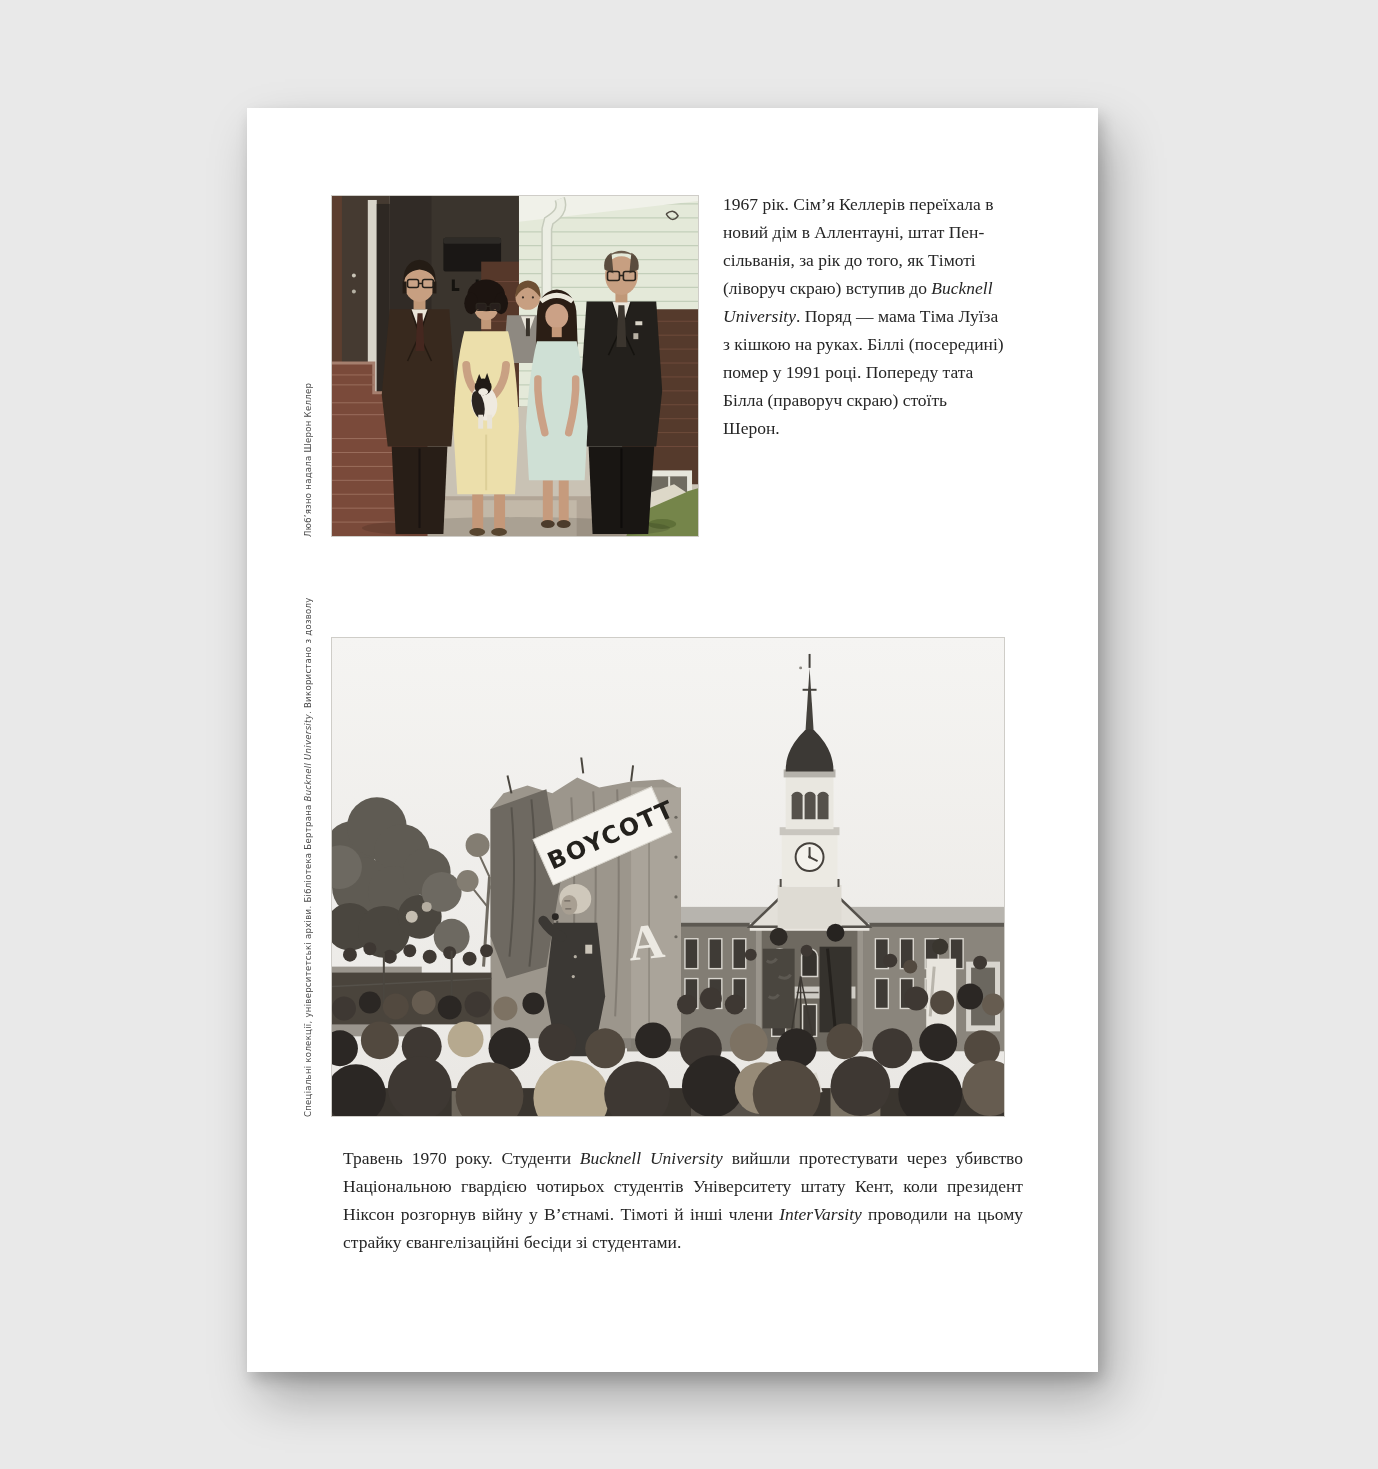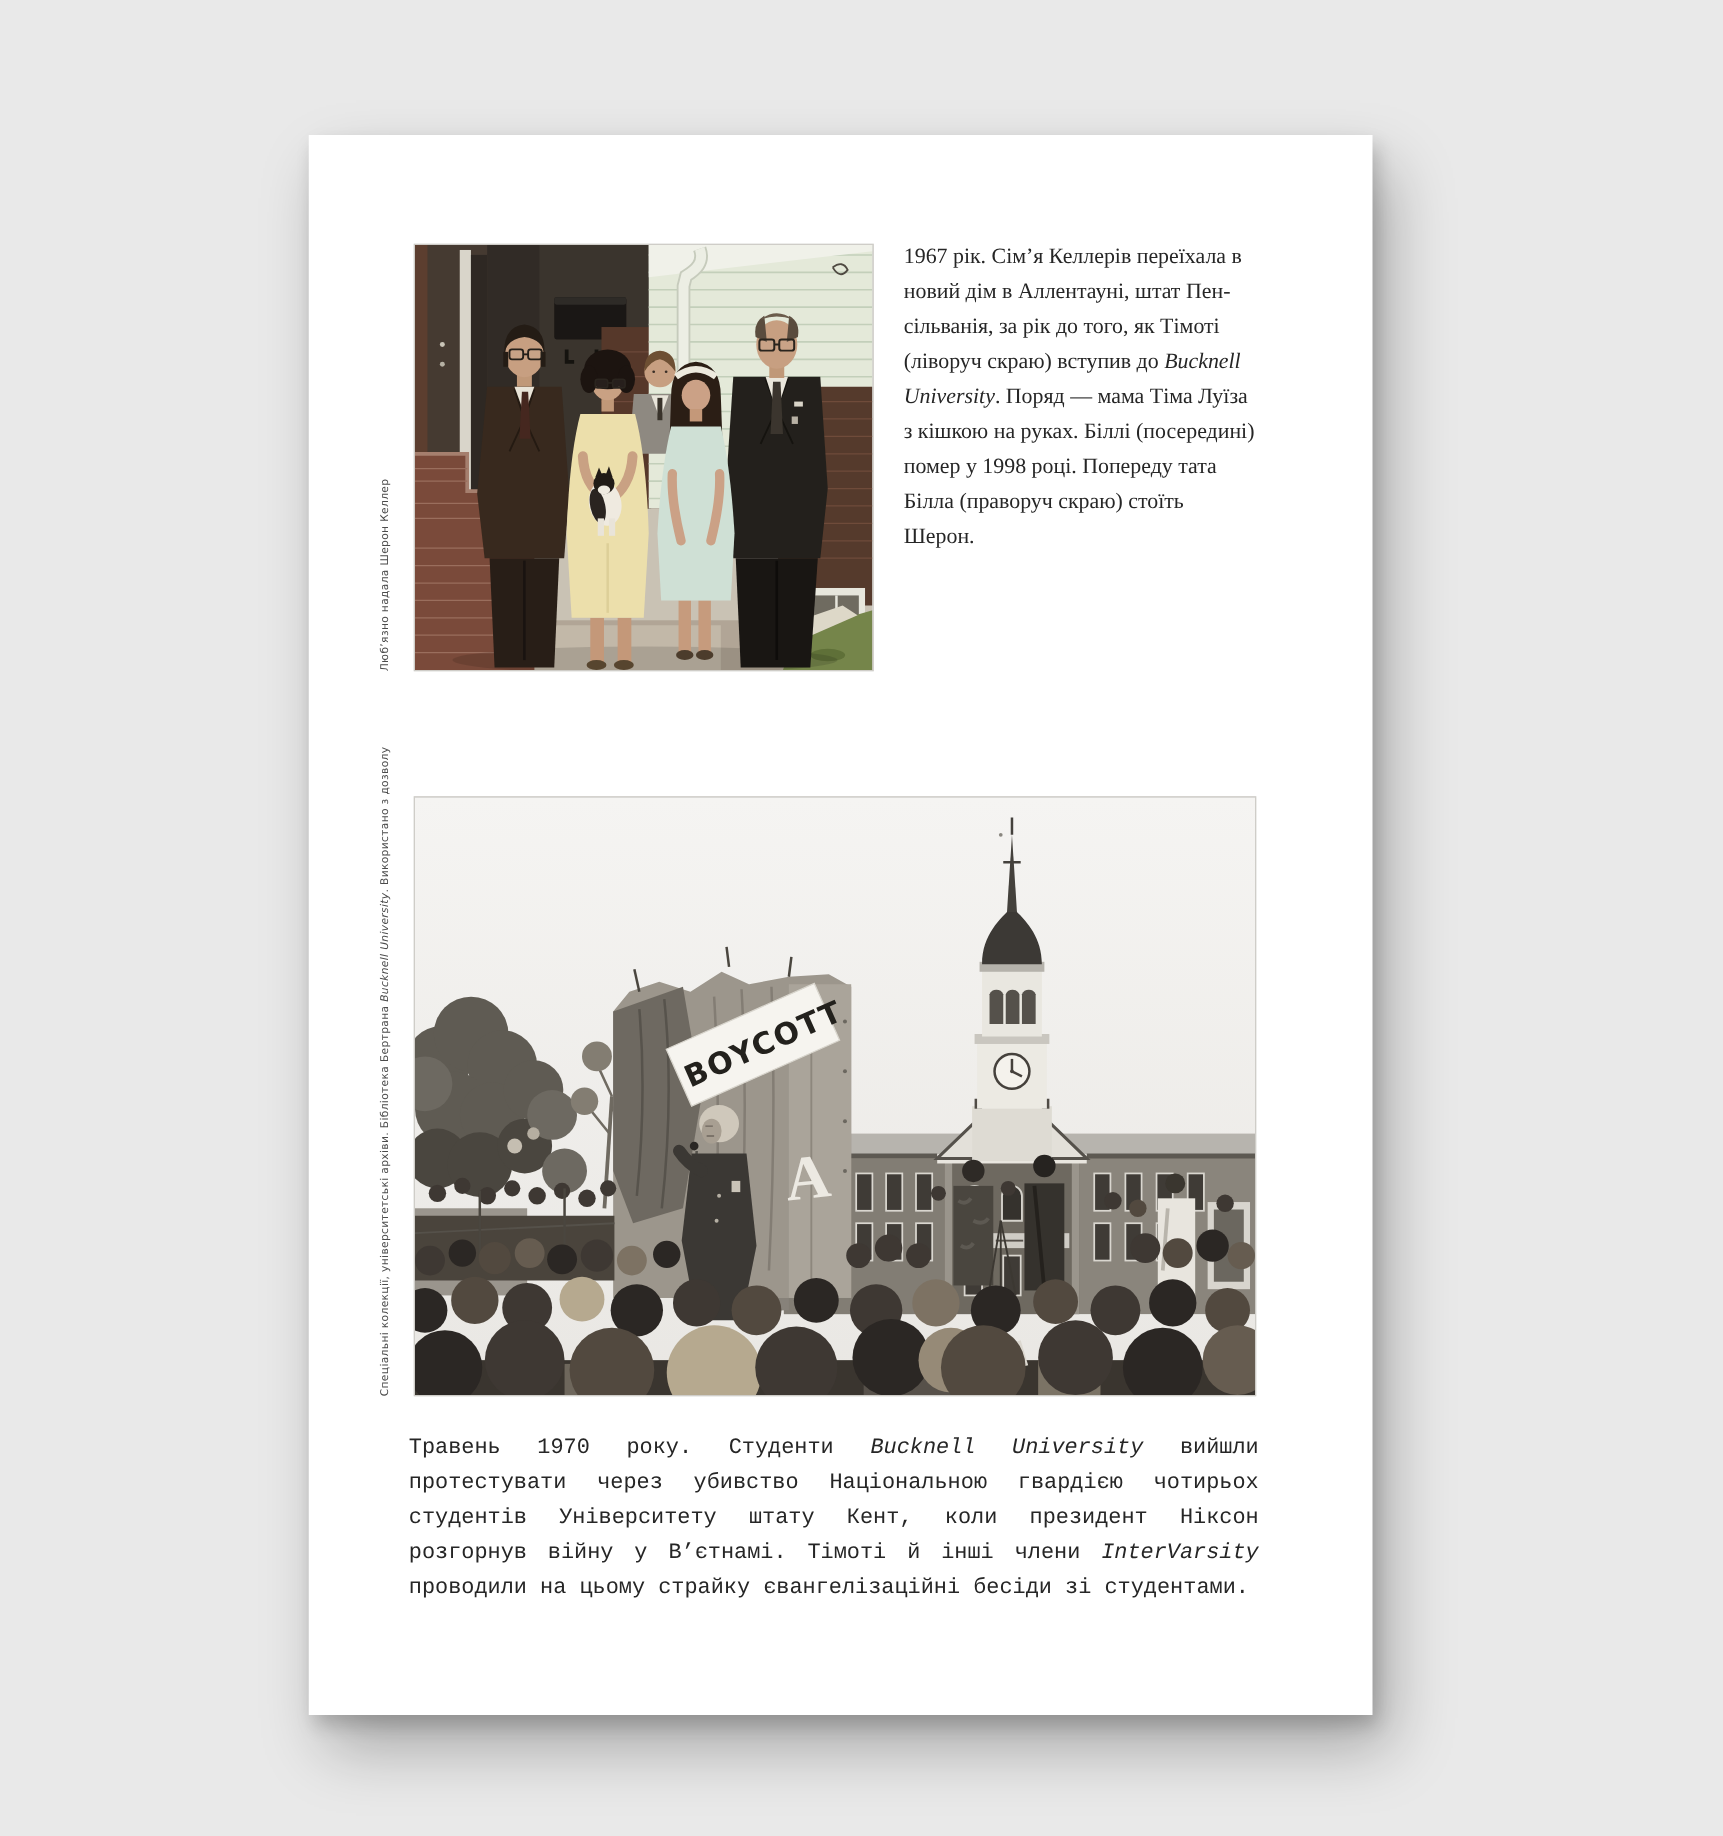--- a/index.html
+++ b/index.html
@@ -11,21 +11,21 @@
   .photo svg{display:block;width:100%;height:100%;}
   .photo-top{left:84px;top:87px;width:368px;height:342px;}
   .photo-bottom{left:84px;top:529px;width:674px;height:480px;}
   .credit{position:absolute;writing-mode:vertical-rl;transform:rotate(180deg);
           font-family:"DejaVu Sans","Liberation Sans",sans-serif;font-size:8.5px;
           color:#4b4b4b;letter-spacing:0.3px;white-space:nowrap;}
   .credit-top{left:56px;top:87px;height:342px;}
   .credit-bottom{left:56px;top:529px;height:480px;}
   .caption{color:#262626;font-size:17.5px;line-height:28px;}
   .caption-top{position:absolute;left:476px;top:82px;width:282px;text-align:left;}
-  .caption-bottom{position:absolute;left:80px;top:1036px;width:680px;text-align:justify;font-family:Liberation Mono, monospace;}
+  .caption-bottom{position:absolute;left:96px;top:1036px;width:680px;text-align:justify;}
   .it{font-style:italic;}
   
   .h1{fill:#2b2724}.h2{fill:#3e3833}.h3{fill:#52493f}.h4{fill:#665c50}
   .h5{fill:#7d7263}.h6{fill:#968a77}.h7{fill:#b6a98f}
   .win{fill:#3f3b36;stroke:#d9d6cf;stroke-width:1.4;}
 </style>
 </head>
 <body>
 
 <div class="canvas">
@@ -234,21 +234,21 @@
             <rect x="221" y="132" width="10" height="10" fill="#c49879"></rect>
             <path d="M206 146 L246 146 Q254 180 257 232 L254 286 L198 286 L195 232 Q198 180 206 146 Z" fill="#cfe0d5"></path>
             <path d="M207 184 C206 204 210 222 214 238" stroke="#cba186" stroke-width="7.5" fill="none" stroke-linecap="round"></path>
             <path d="M245 184 C246 204 242 222 238 238" stroke="#cba186" stroke-width="7.5" fill="none" stroke-linecap="round"></path>
           </g>
         </g>
       </svg>
     </div>
 
     <div class="caption caption-top">
-      <span>1967 рік. Сім’я Келлерів переїхала в новий дім в Аллентауні, штат Пен­сільванія, за рік до того, як Тімоті (ліворуч скраю) вступив до </span><span class="it">Bucknell University</span><span>. Поряд — мама Тіма Луїза з кішкою на руках. Біллі (посередині) помер у 1998 році. Попереду тата Білла (праворуч скраю) стоїть Шерон.</span>
+      <span>1967 рік. Сім’я Келлерів переїхала в новий дім в Аллентауні, штат Пен­сільванія, за рік до того, як Тімоті (ліворуч скраю) вступив до </span><span class="it">Bucknell University</span><span>. Поряд — мама Тіма Луїза з кішкою на руках. Біллі (посередині) помер у 1991 році. Попереду тата Білла (праворуч скраю) стоїть Шерон.</span>
     </div>
 
     <div class="credit credit-bottom">
       <span>Спеціальні колекції, університетські архіви. Бібліотека Бертрана </span><span class="it">Bucknell University</span><span>. Використано з дозволу</span>
     </div>
 
     <div class="photo photo-bottom">
       <svg viewBox="0 0 674 480" preserveAspectRatio="none">
         <defs>
           <linearGradient id="sky" x1="0" y1="0" x2="0" y2="1">

